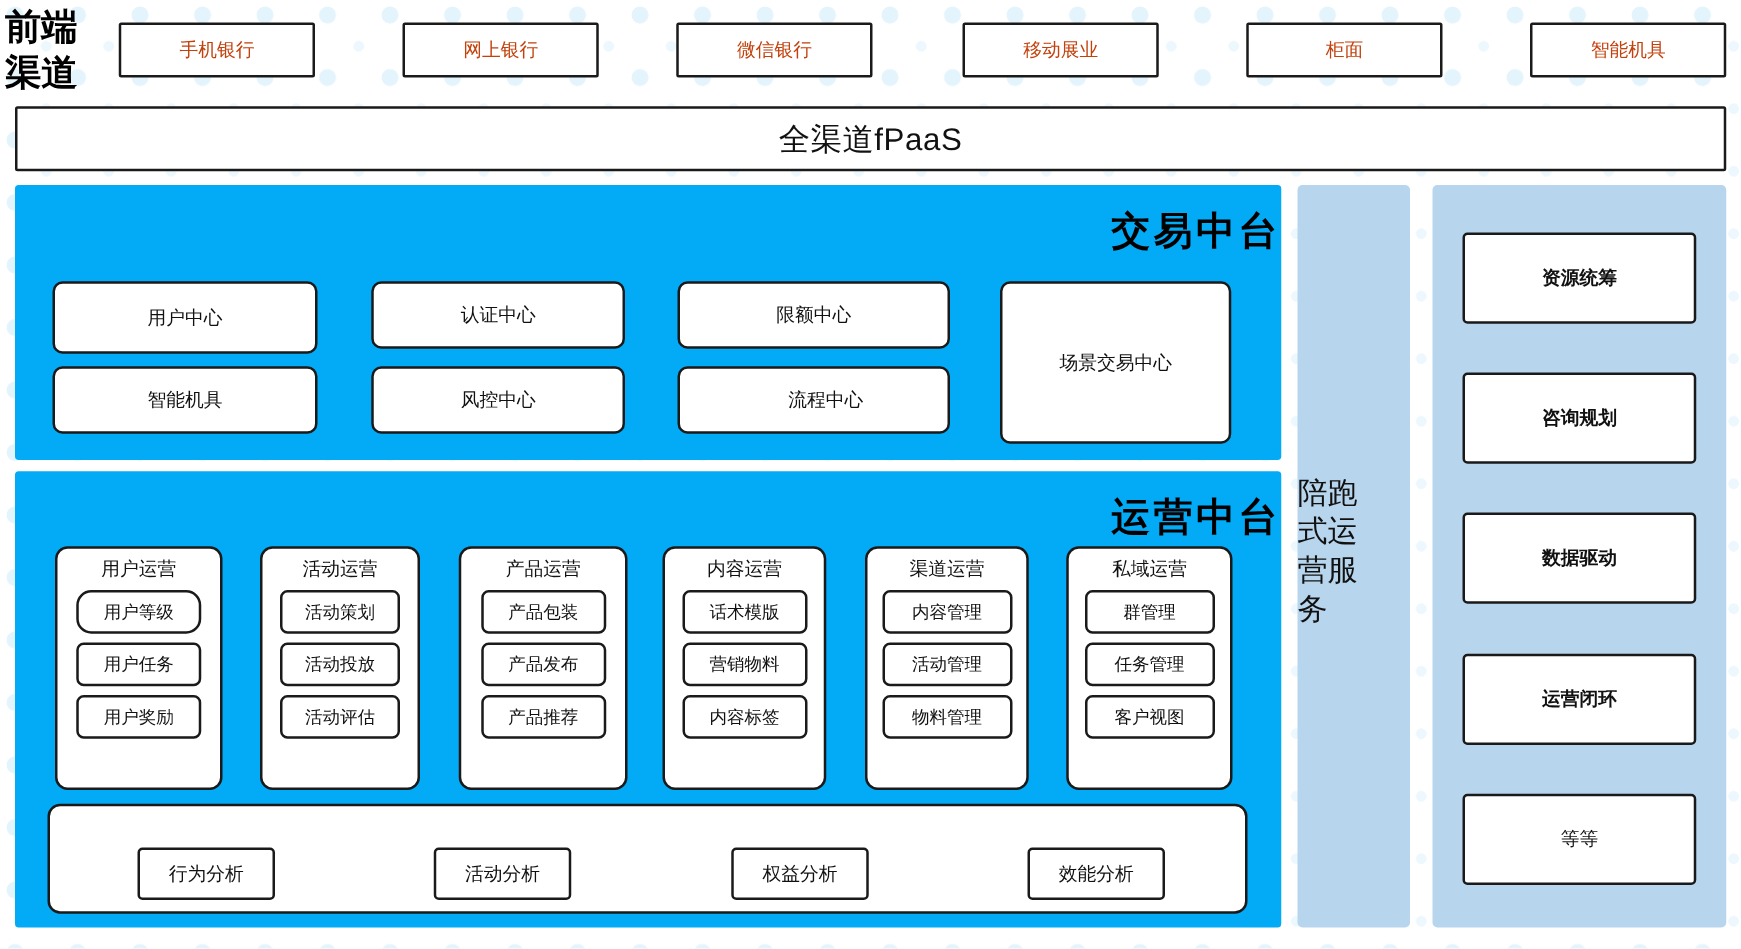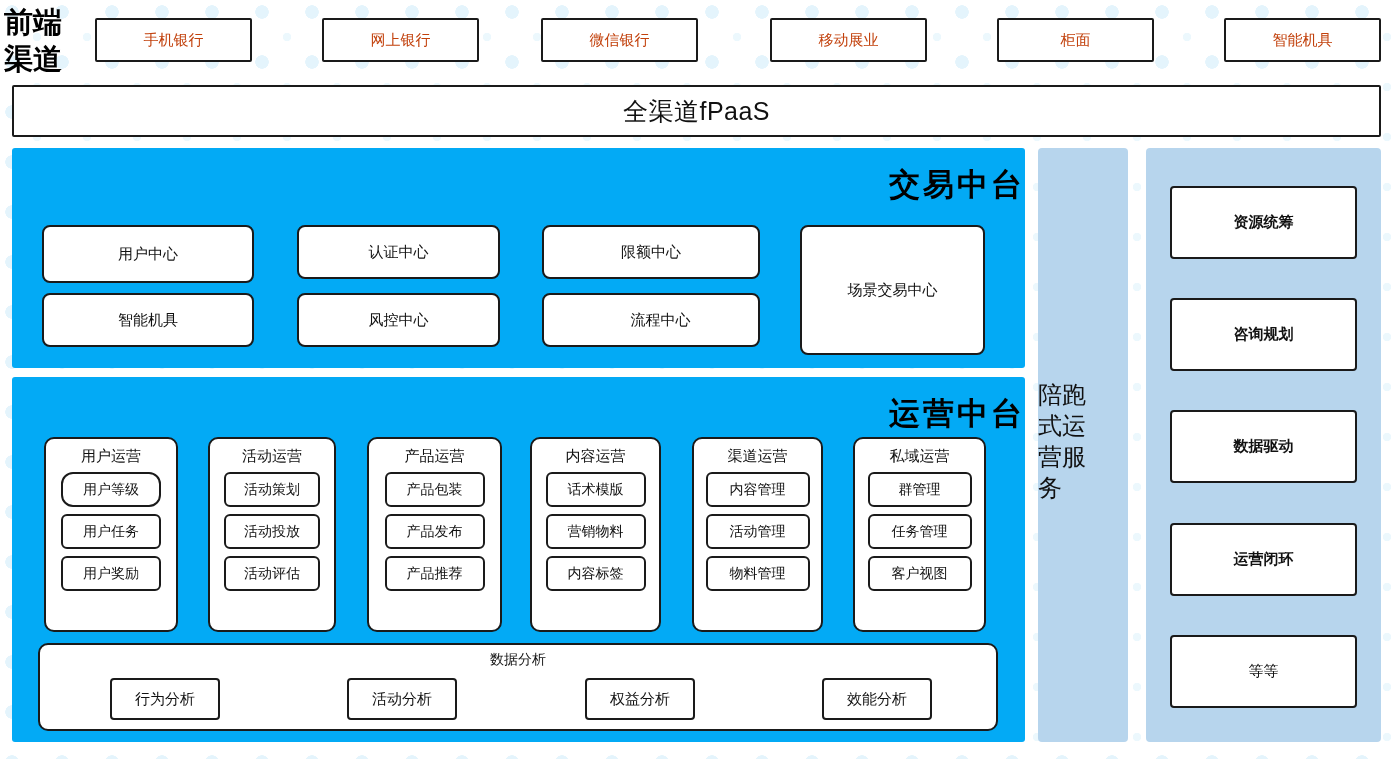--- a/index.html
+++ b/index.html
@@ -266,21 +266,20 @@
   </div>
 
   <div class="abs op-col" style="left:853px; width:133px;">
     <div class="op-col-title">私域运营</div>
     <div class="op-item" style="width:104px;">群管理</div>
     <div class="op-item" style="width:104px;">任务管理</div>
     <div class="op-item" style="width:104px;">客户视图</div>
   </div>
 
   <div class="abs da-box">
-    <div class="da-title">数据分析</div>
     <div class="da-item" style="left:70px;">行为分析</div>
     <div class="da-item" style="left:307px;">活动分析</div>
     <div class="da-item" style="left:545px;">权益分析</div>
     <div class="da-item" style="left:782px;">效能分析</div>
   </div>
 
   <div class="abs lightblue-panel" style="left:1038px; top:148px; width:90px; height:594px;">
     <div class="service-label" style="top:231px;">陪跑
 式运
 营服

